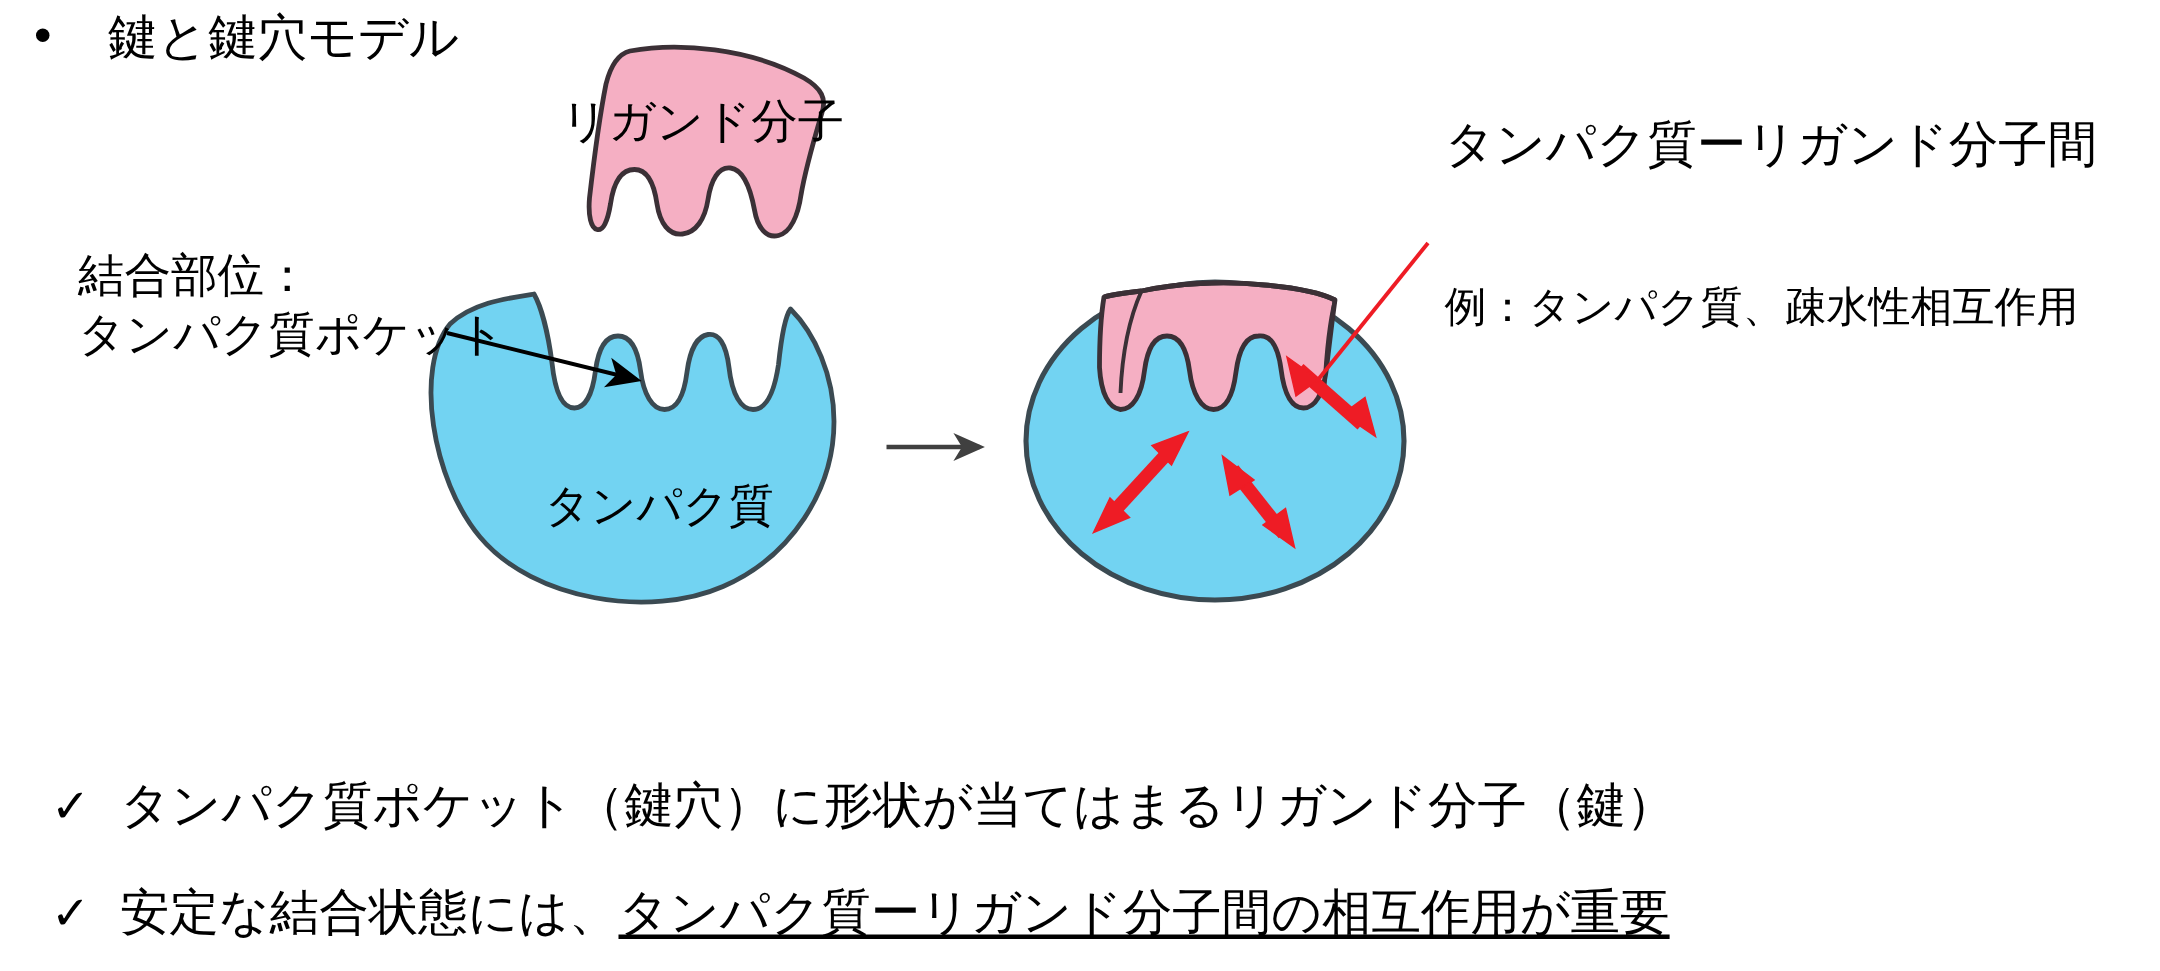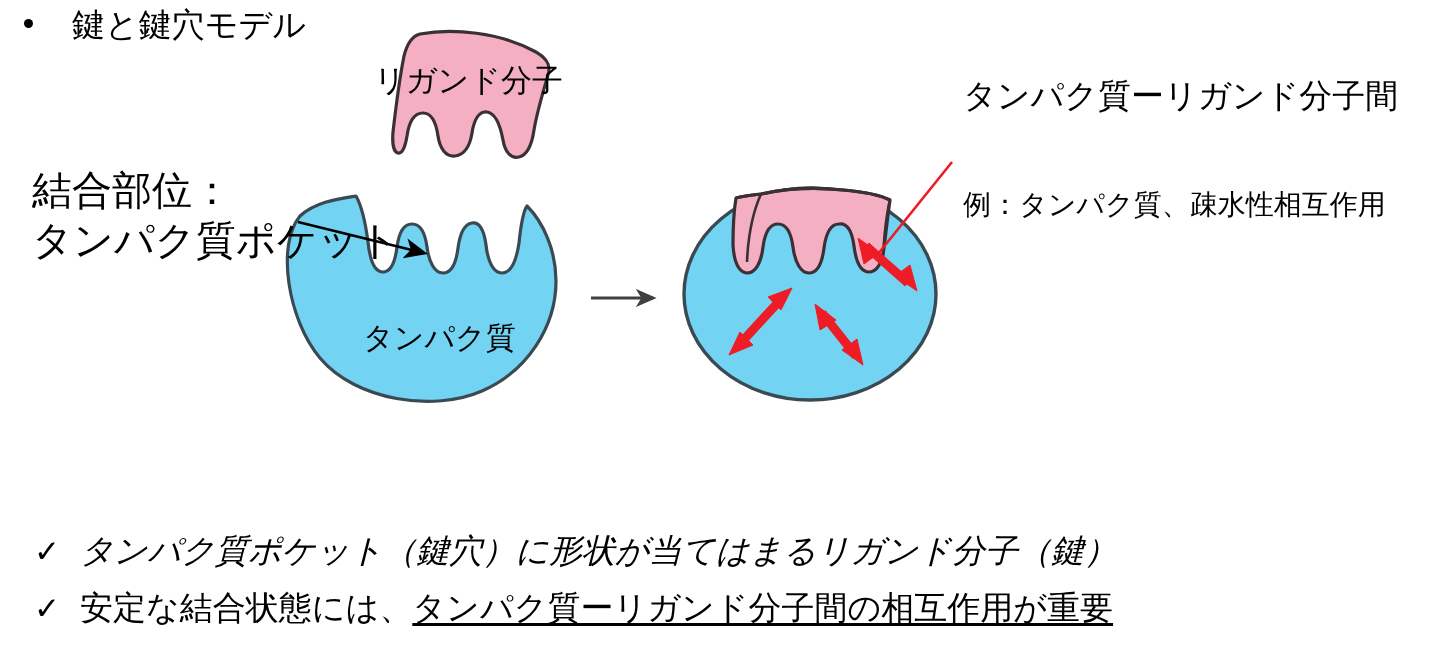--- a/index.html
+++ b/index.html
@@ -45,22 +45,22 @@
   }
 
   
   #ligand-label {
     left: 374px; top: 63px;
     font-size: 31px;
   }
 
   
   #binding-site-label {
-    left: 32px; top: 165px;
-    font-size: 40px;
+    left: 52px; top: 165px;
+    font-size: 31px;
   }
   #binding-site-label div { line-height: 1.25; }
 
   
   #protein-label {
     left: 363px; top: 320px;
     font-size: 30px;
   }
 
   
@@ -78,21 +78,21 @@
   #interaction-example {
     left: 963px; top: 188px;
     font-size: 28px;
   }
 
   
   .bullet-row {
     left: 34px;
     font-size: 33px;
   }
-  #bullet-row-1 { top: 532px; font-style: italic; }
+  #bullet-row-1 { top: 518px; }
   #bullet-row-2 { top: 589px; }
   .check {
     display: inline-block;
     width: 46px;
     font-size: 31px;
   }
   .underline-seg { text-decoration: underline; text-underline-offset: 4px; }
 
   
   #art {

